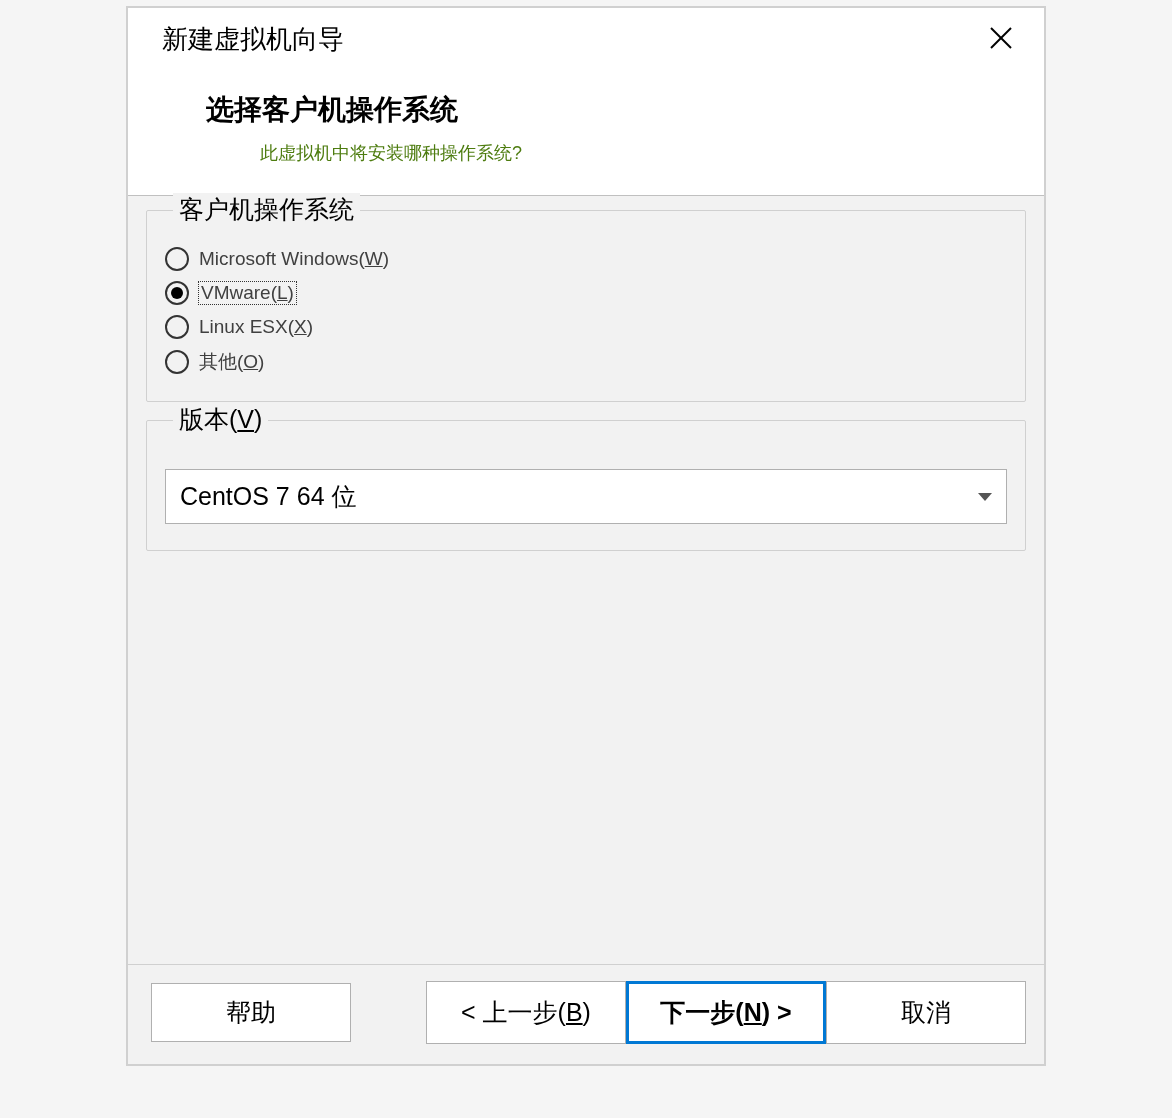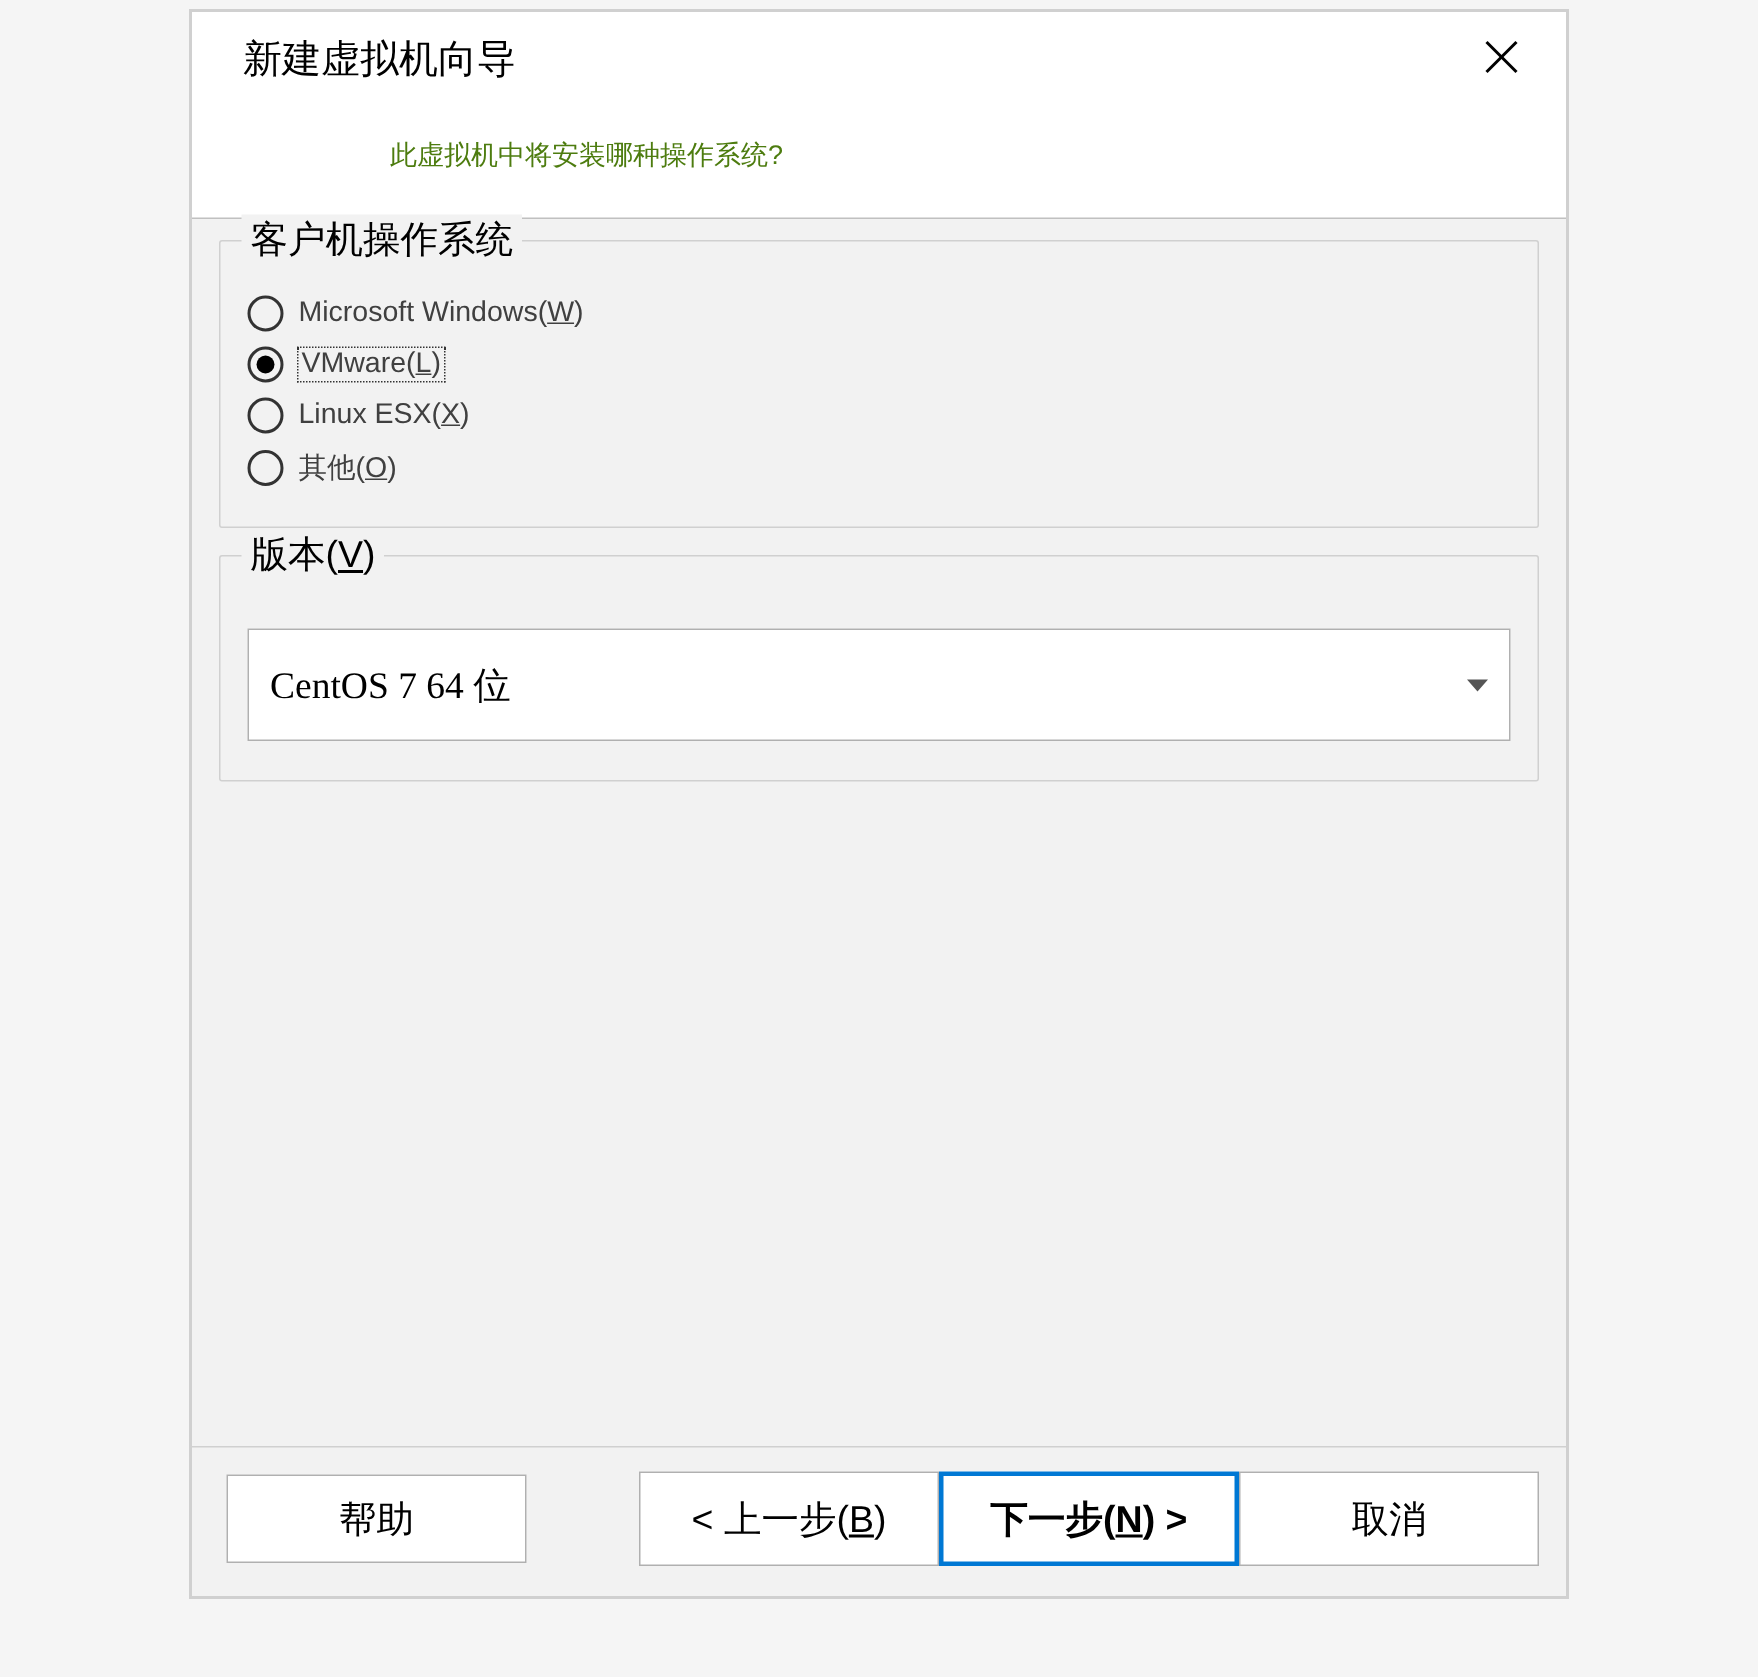--- a/index.html
+++ b/index.html
@@ -67,21 +67,21 @@
     .fieldset {
       border: 1px solid #d0d0d0;
       border-radius: 2px;
       padding: 28px 18px 26px 18px;
       margin-bottom: 18px;
       position: relative;
     }
     .fieldset-legend {
       position: absolute;
       top: -18px;
-      left: 14px;
+      left: 26px;
       background: #f2f2f2;
       padding: 0 6px;
       font-size: 25px;
       color: #000;
     }
     .radio-group {
       display: flex;
       flex-direction: column;
       gap: 10px;
       padding-top: 8px;
@@ -120,27 +120,26 @@
     .underline {
       text-decoration: underline;
     }
     .select-container {
       padding-top: 20px;
     }
     .select-box {
       width: 100%;
       background: #ffffff;
       border: 1px solid #b0b0b0;
-      padding: 20px 14px;
+      padding: 10px 14px;
       font-size: 25px;
       display: flex;
       justify-content: space-between;
       align-items: center;
       cursor: pointer;
-      font-family: Liberation Serif, serif;
     }
     .chevron-down {
       width: 0;
       height: 0;
       border-left: 7px solid transparent;
       border-right: 7px solid transparent;
       border-top: 8px solid #555;
     }
     .button-bar {
       background: #f2f2f2;
@@ -178,20 +177,21 @@
     <span>新建虚拟机向导</span>
     <span class="close-btn">
       <svg width="26" height="26" viewBox="0 0 26 26">
           <line x1="3" y1="3" x2="23" y2="23" stroke="#000" stroke-width="2"></line>
           <line x1="23" y1="3" x2="3" y2="23" stroke="#000" stroke-width="2"></line>
         </svg>
     </span>
   </div>
 
   <div class="header-section">
+    <div class="header-title">选择客户机操作系统</div>
     <div class="header-subtitle">此虚拟机中将安装哪种操作系统?</div>
   </div>
 
   <hr class="separator">
 
   <div class="content-area">
 
     <div class="fieldset">
       <span class="fieldset-legend">客户机操作系统</span>
       <div class="radio-group">

